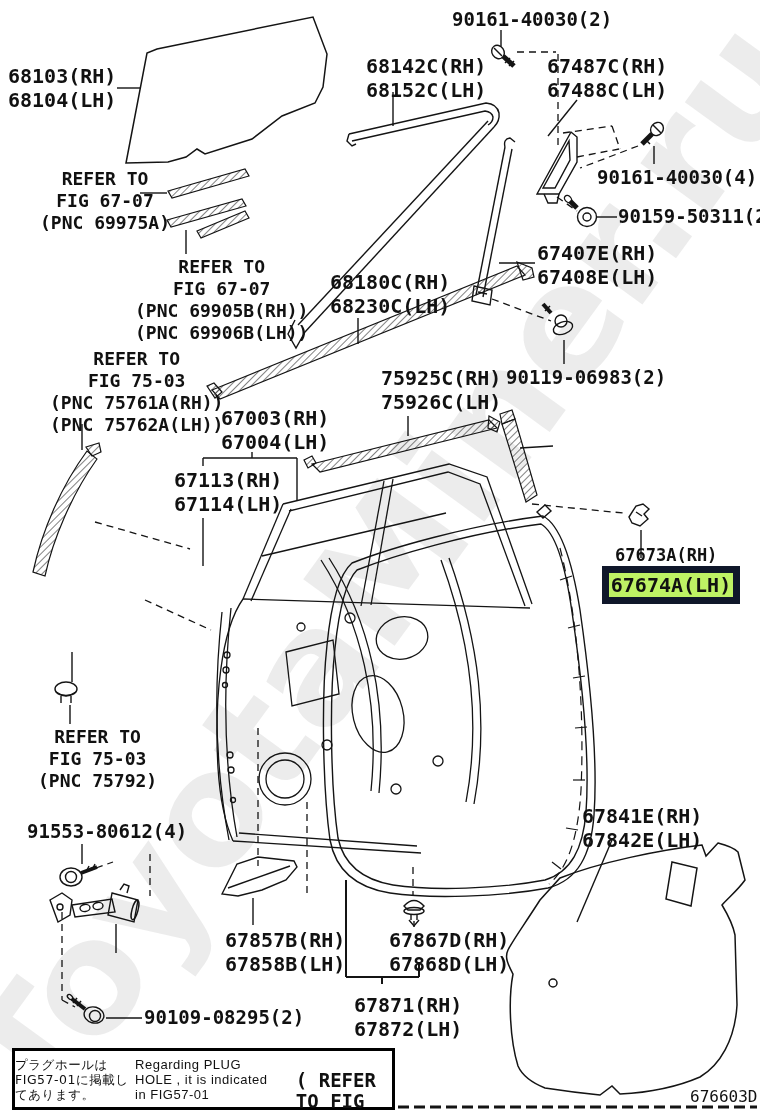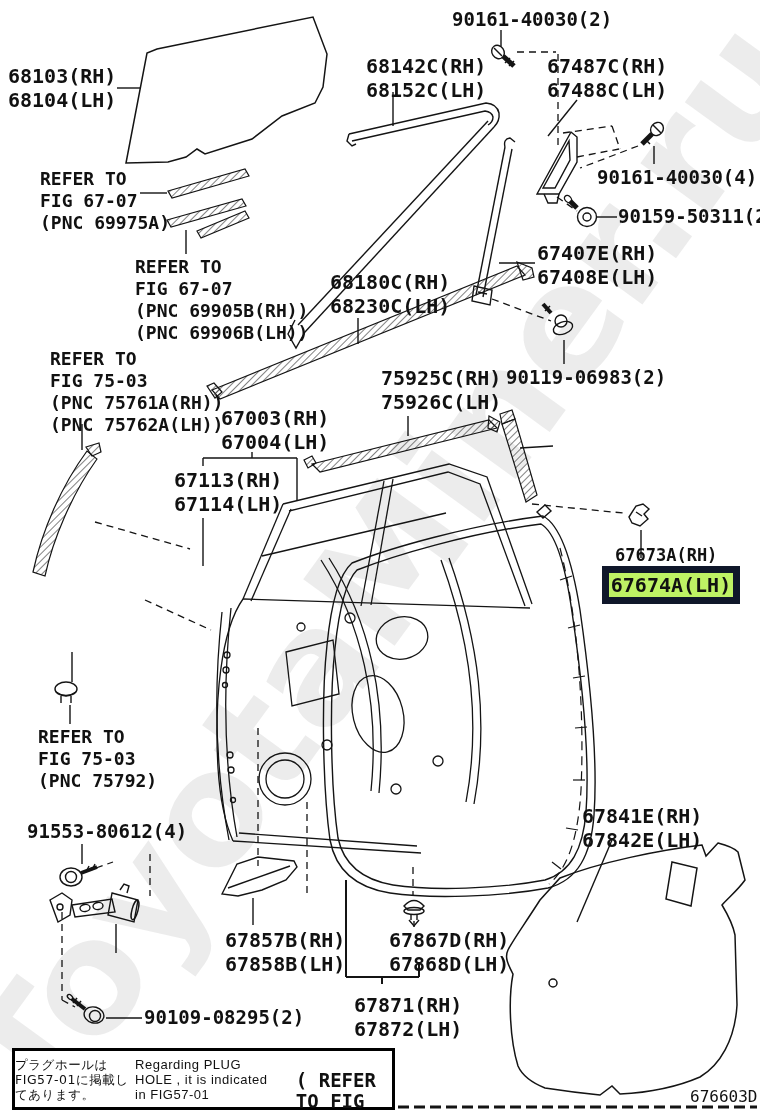--- a/index.html
+++ b/index.html
@@ -2,21 +2,21 @@
 <html><head>
 <meta charset="utf-8">
 <style>
   html,body{margin:0;padding:0;background:#f2f2f2;}
   #page{position:relative;width:760px;height:1112px;background:#ffffff;overflow:hidden;
         font-family:"DejaVu Sans Mono",monospace;color:#111;}
   svg{position:absolute;left:0;top:0;z-index:2;}
   .lbl{position:absolute;z-index:5;font-weight:bold;font-size:20px;line-height:24px;white-space:pre;}
   .lbl span{display:block;}
   .num{font-size:19px;line-height:22px;}
-  .ref{font-size:18px;line-height:22px;}
+  .ref{font-size:18px;line-height:22px;text-align:center;}
   .code{font-weight:normal;font-size:16px;line-height:18px;}
   #watermark{position:absolute;left:-70px;top:1040px;z-index:1;
      transform:rotate(-54deg);transform-origin:0 0;
      font-family:"DejaVu Sans",sans-serif;font-weight:bold;font-size:155px;
      color:rgba(40,40,40,0.09);white-space:nowrap;pointer-events:none;}
   #hl-behind{position:absolute;left:615px;top:545px;z-index:4;font-weight:bold;
      font-size:17px;white-space:pre;}
   #hl-box{position:absolute;left:602px;top:566px;width:138px;height:38px;z-index:6;
      box-sizing:border-box;border:7px solid #0f172a;background:#bef264;
      display:flex;align-items:center;justify-content:center;}

